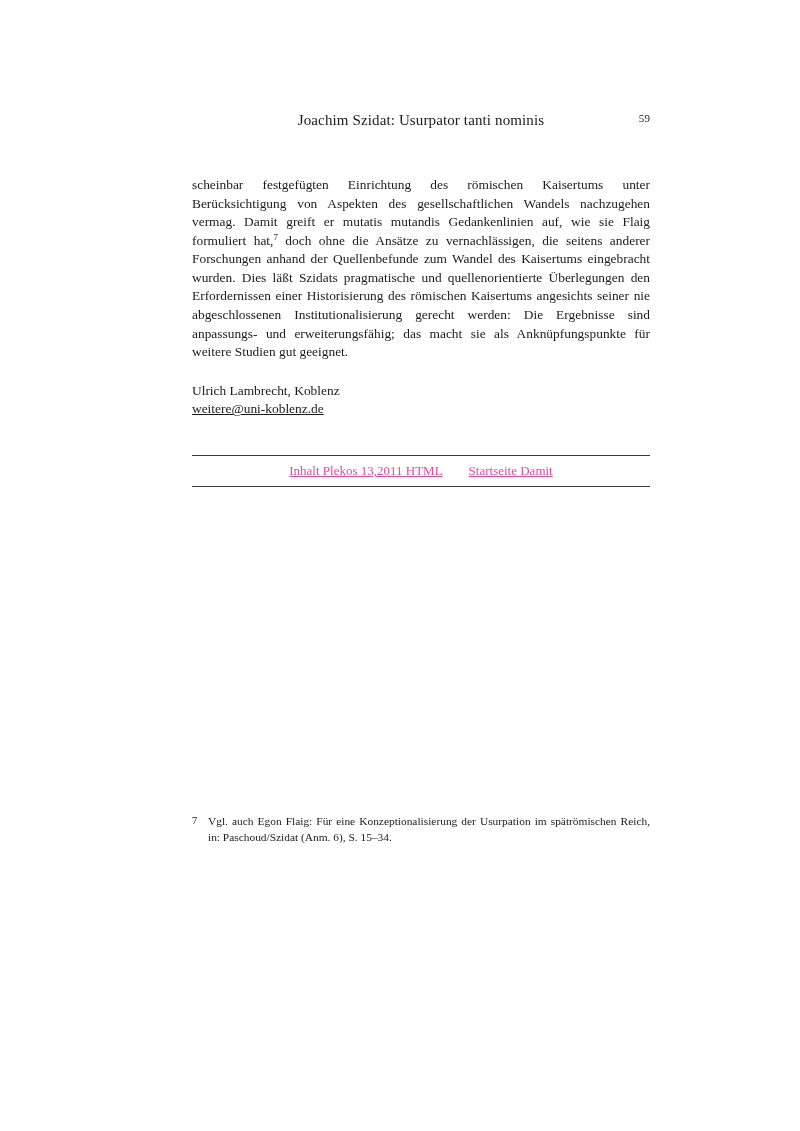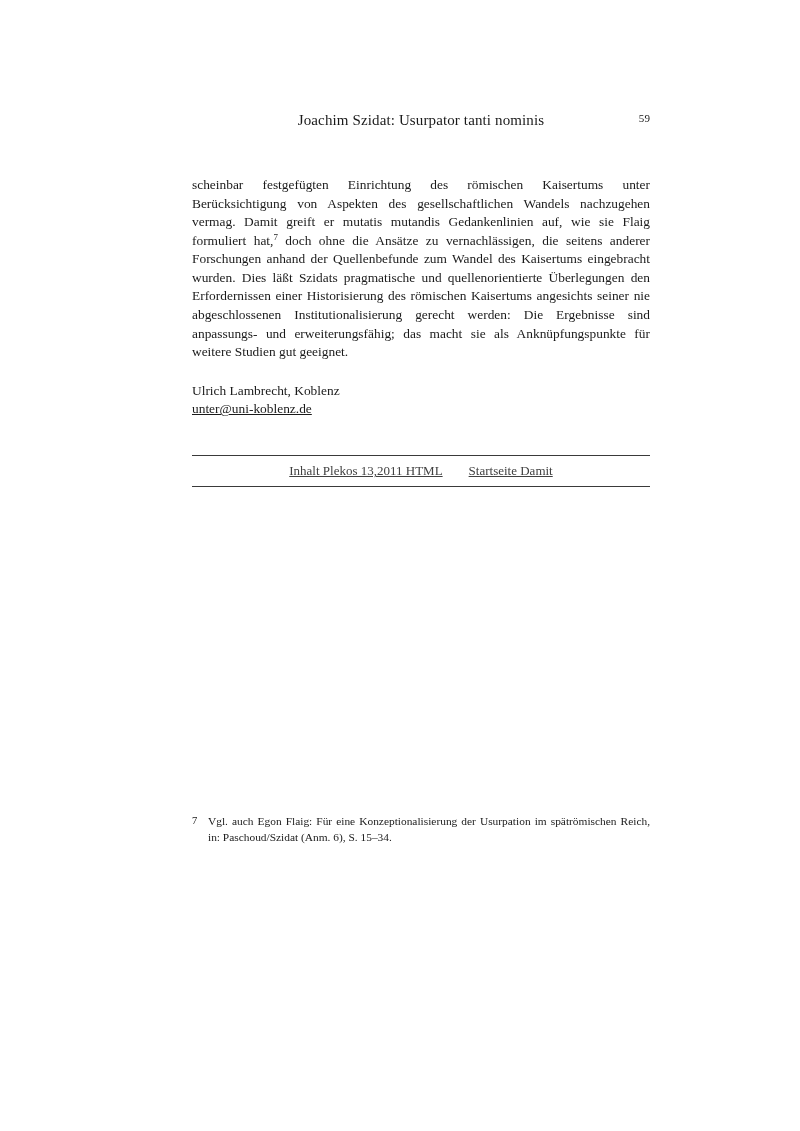--- a/index.html
+++ b/index.html
@@ -81,21 +81,21 @@
   }
   .nav-links {
     height: 30px;
     display: flex;
     align-items: center;
     justify-content: center;
     gap: 26px;
     font-size: 13px;
   }
   .nav-links a {
-    color: #404040;
+    color: #ec4899;
   }
   .footnote {
     position: absolute;
     left: 192px;
     top: 814px;
     width: 458px;
     font-size: 11.4px;
     line-height: 1.38;
   }
   .footnote-row {
@@ -123,21 +123,21 @@
 
     <div class="runhead">
       <div class="runhead-title">Joachim Szidat: Usurpator tanti nominis</div>
       <div class="runhead-page">59</div>
     </div>
 
     <p class="body-par"><span>scheinbar festgefügten Einrichtung des römischen Kaisertums unter Berücksichtigung von Aspekten des gesellschaftlichen Wandels nachzugehen vermag. Damit greift er mutatis mutandis Gedankenlinien auf, wie sie Flaig formuliert hat,</span><sup>7</sup><span> doch ohne die Ansätze zu vernachlässigen, die seitens anderer Forschungen anhand der Quellenbefunde zum Wandel des Kaisertums eingebracht wurden. Dies läßt Szidats pragmatische und quellenorientierte Überlegungen den Erfordernissen einer Historisierung des römischen Kaisertums angesichts seiner nie abgeschlossenen Institutionalisierung gerecht werden: Die Ergebnisse sind anpassungs- und erweiterungsfähig; das macht sie als Anknüpfungspunkte für weitere Studien gut geeignet.</span></p>
 
     <div class="signature">
       <div>Ulrich Lambrecht, Koblenz</div>
-      <div class="mail">unter@uni-koblenz.de</div>
+      <div class="mail">weitere@uni-koblenz.de</div>
     </div>
 
     <div class="nav-block">
       <div class="rule"></div>
       <div class="nav-links">
         <a href="#">Inhalt Plekos 13,2011 HTML</a>
         <a href="#">Startseite Damit</a>
       </div>
       <div class="rule"></div>
     </div>

